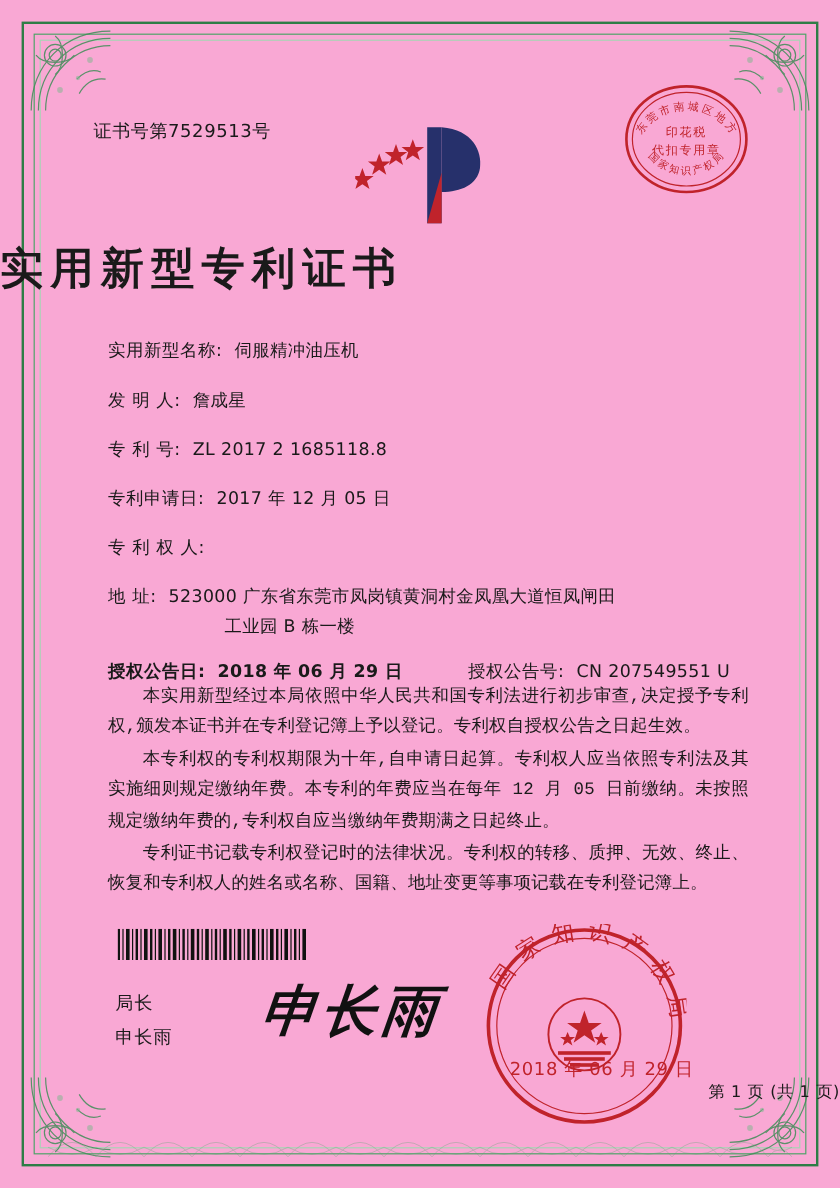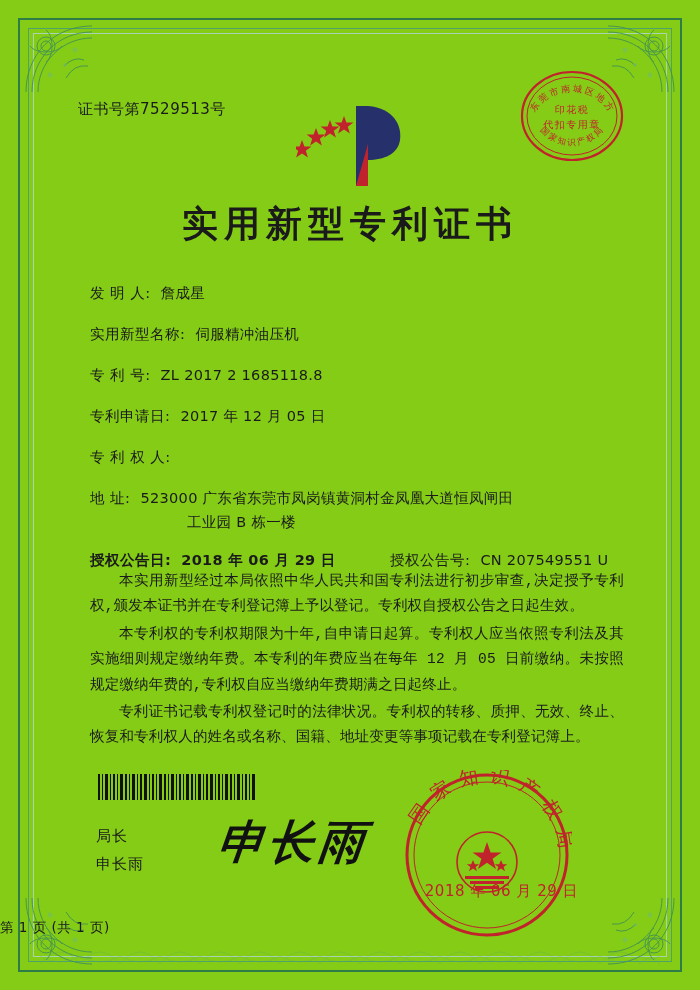--- a/index.html
+++ b/index.html
@@ -13,21 +13,21 @@
     font-family: "Liberation Serif", serif;
     color: #1a1a1a;
     position: relative;
     overflow: hidden;
   }
 
   
   .page {
     position: absolute;
     inset: 0;
-    background: #84cc16;
+    background: #f9a8d4;
   }
   .border-outer {
     position: absolute;
     left: 18px;
     top: 18px;
     right: 18px;
     bottom: 18px;
     border: 2px solid #2e7d46;
     box-sizing: border-box;
   }
@@ -95,21 +95,20 @@
     top: 62px;
     width: 108px;
     height: 108px;
   }
 
   .main-title {
     position: absolute;
     left: 0;
     right: 0;
     top: 200px;
-    text-align: center;
     font-size: 36px;
     font-weight: bold;
     letter-spacing: 6px;
     font-family: "DejaVu Sans", sans-serif;
   }
 
   
   .fields {
     position: absolute;
     left: 90px;
@@ -223,22 +222,22 @@
     font-size: 15px;
     color: #c0232b;
     font-family: "DejaVu Sans", sans-serif;
     letter-spacing: .5px;
     white-space: nowrap;
   }
 
   .page-footer {
     position: absolute;
     left: 0; right: 0;
-    bottom: 53px;
-    text-align: left;
+    bottom: 71px;
+    text-align: right;
     font-size: 13.5px;
     font-family: "DejaVu Sans", sans-serif;
     letter-spacing: .5px;
   }
 </style>
 </head>
 <body>
 
 <div class="page">
 
@@ -368,26 +367,26 @@
       </text>
       <text x="54" y="51" font-size="10" fill="#c0232b" text-anchor="middle" font-family="DejaVu Sans, sans-serif" letter-spacing="1.5">印花税</text>
       <text x="54" y="66" font-size="10" fill="#c0232b" text-anchor="middle" font-family="DejaVu Sans, sans-serif" letter-spacing="1.5">代扣专用章</text>
     </svg>
   </div>
 
   <div class="main-title">实用新型专利证书</div>
 
   <div class="fields">
     <div class="frow">
+      <div class="flabel">实用新型名称:</div>
+      <div class="fvalue">伺服精冲油压机</div>
+    </div>
+    <div class="frow">
       <div class="flabel">发 明 人:</div>
       <div class="fvalue">詹成星</div>
-    </div>
-    <div class="frow">
-      <div class="flabel">实用新型名称:</div>
-      <div class="fvalue">伺服精冲油压机</div>
     </div>
     <div class="frow">
       <div class="flabel">专 利 号:</div>
       <div class="fvalue">ZL 2017 2 1685118.8</div>
     </div>
     <div class="frow">
       <div class="flabel">专利申请日:</div>
       <div class="fvalue">2017 年 12 月 05 日</div>
     </div>
     <div class="frow">

